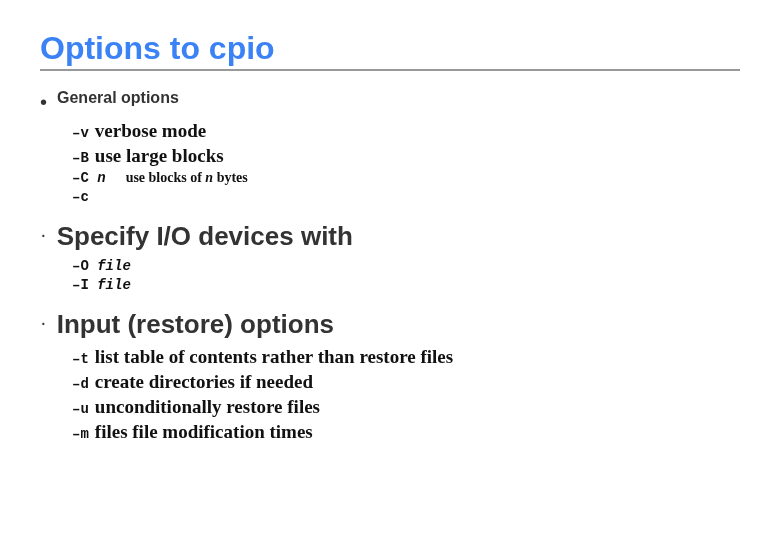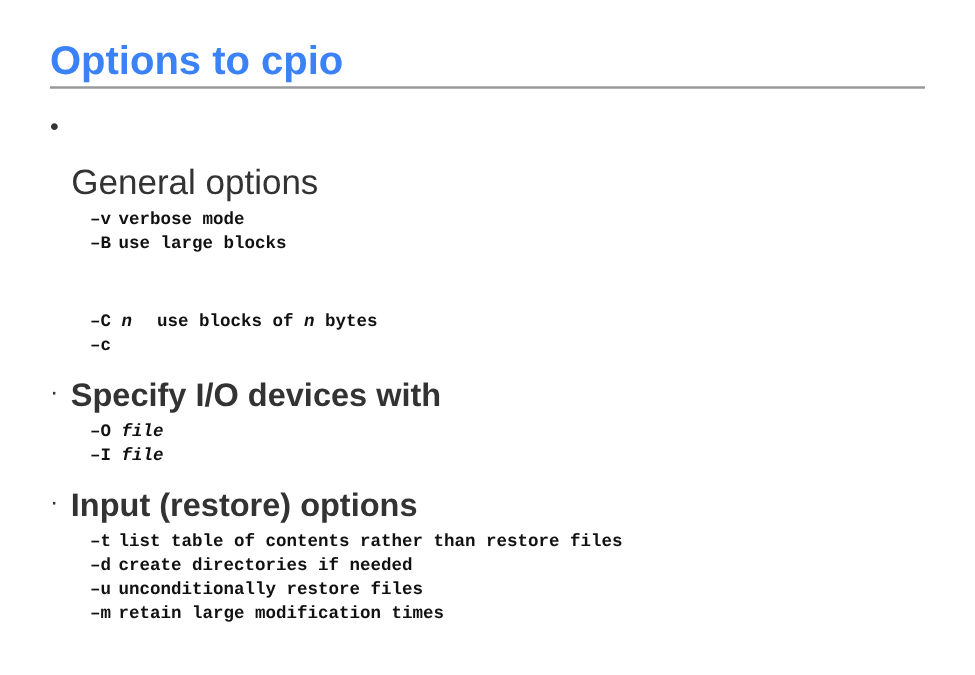--- a/index.html
+++ b/index.html
@@ -36,24 +36,23 @@
     }
 
     .bullet {
       font-size: 20px;
       margin-right: 10px;
       margin-top: 2px;
       color: #333;
     }
 
     .section-heading {
-      font-size: 28px;
-      font-weight: normal;
+      font-size: 16px;
+      font-weight: bold;
       color: #333333;
-      margin-top: 41px;
     }
 
     .section-heading-large {
       font-size: 26px;
       font-weight: bold;
       color: #333333;
       text-align: center;
     }
 
     .options-list {
@@ -86,32 +85,31 @@
     }
 
     .option-key-italic {
       font-family: 'Courier New', Courier, monospace;
       font-weight: bold;
       font-style: italic;
       font-size: 14px;
     }
 
     .option-desc {
-      font-family: Liberation Mono, monospace;
+      font-family: Liberation Serif, serif;
       font-weight: bold;
-      font-size: 14px;
+      font-size: 19px;
       margin-left: 6px;
     }
 
     .option-desc-spaced {
-      font-family: Liberation Mono, monospace;
+      font-family: Liberation Serif, serif;
       font-weight: bold;
       font-size: 14px;
       margin-left: 20px;
-      margin-top: 44px;
     }
 
     .bold-italic {
       font-style: italic;
       font-weight: bold;
     }
   </style>
 </head>
 <body>
 
@@ -183,16 +181,16 @@
         <span class="option-desc">create directories if needed</span>
     </div>
 
     <div class="option-row">
       <span class="option-key">–u</span>
         <span class="option-desc">unconditionally restore files</span>
     </div>
 
     <div class="option-row">
       <span class="option-key">–m</span>
-        <span class="option-desc">retain large modification times</span>
+        <span class="option-desc">files file modification times</span>
     </div>
   </div>
 </div>
 
 </body></html>

